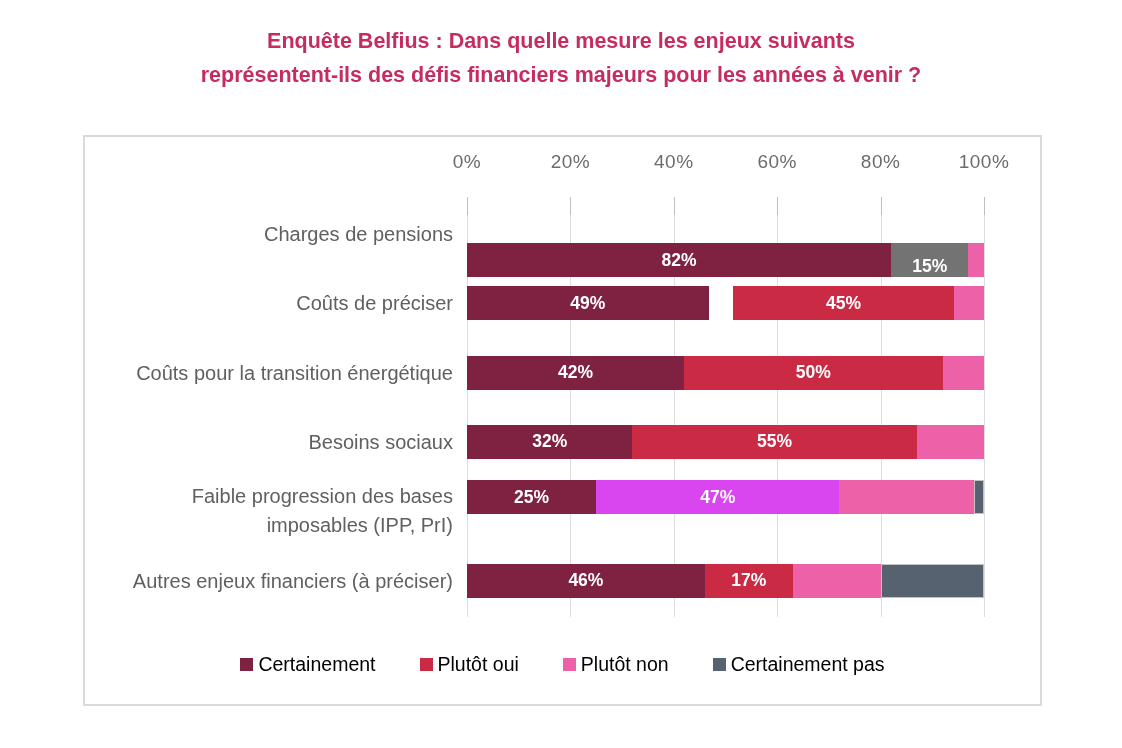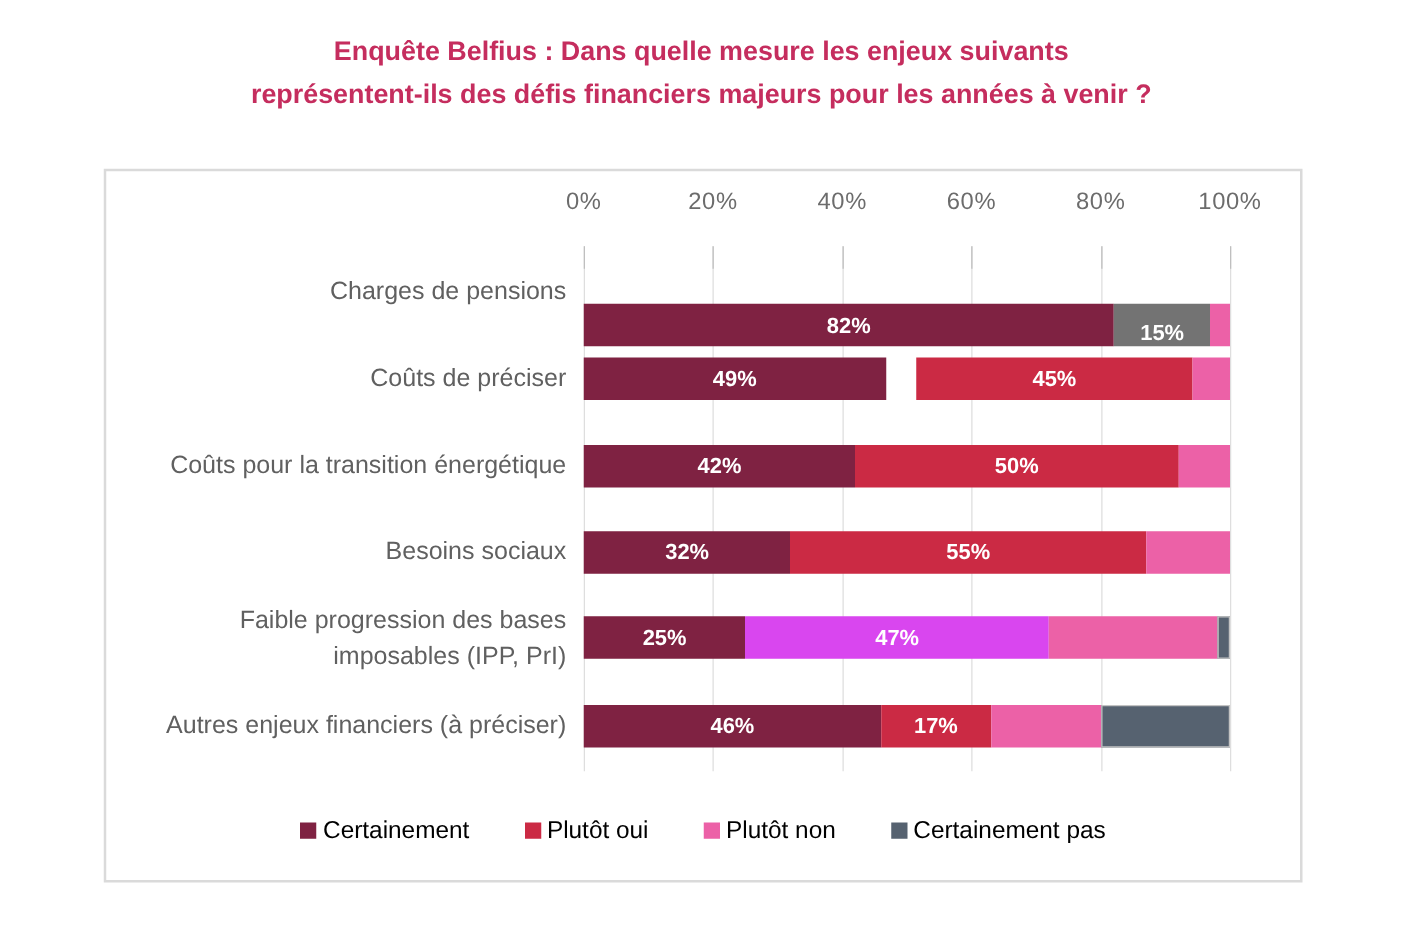--- a/index.html
+++ b/index.html
@@ -98,21 +98,21 @@
     <div class="bar" style="top: 287.9px;">
       <div class="seg" style="width: 32%; background: rgb(127, 34, 66);">
         <span>32%</span>
       </div>
       <div class="seg" style="width: 55%; background: rgb(203, 42, 68);">
         <span>55%</span>
       </div>
       <div class="seg" style="width: 13%; background: rgb(236, 97, 167);"></div>
     </div>
     <div class="cat-label" style="top: 374.2px;">Faible progression des bases imposables (IPP, PrI)</div>
-    <div class="bar" style="top: 356px;">
+    <div class="bar" style="top: 343px;">
       <div class="seg" style="width: 25%; background: rgb(127, 34, 66);">
         <span>25%</span>
       </div>
       <div class="seg" style="width: 47%; background: #d946ef;">
         <span>47%</span>
       </div>
       <div class="seg" style="width: 26%; background: rgb(236, 97, 167);"></div>
       <div class="seg outlined" style="width: 2%; background: rgb(86, 98, 112);"></div>
     </div>
     <div class="cat-label" style="top: 443.5px;">Autres enjeux financiers (à préciser)</div>

